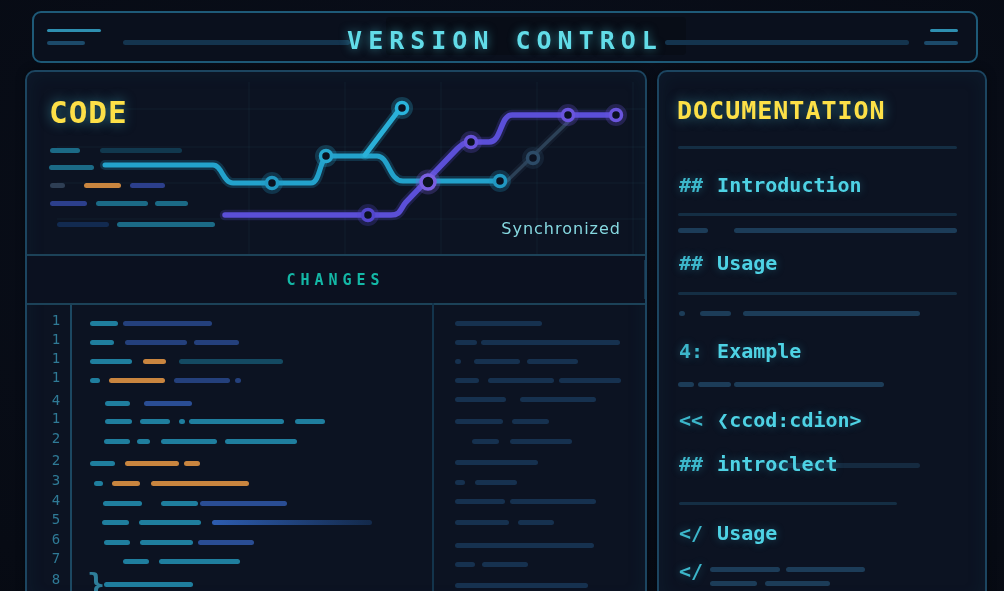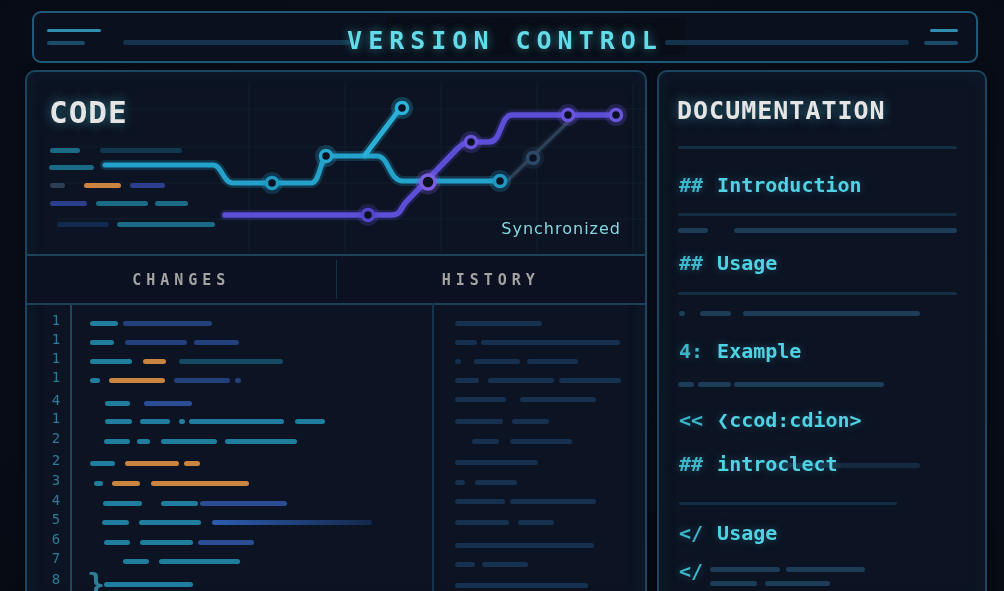--- a/index.html
+++ b/index.html
@@ -9,28 +9,28 @@
     radial-gradient(120% 120% at 50% 40%, #0a0f1c 0%, #070b14 60%, #04070d 100%);}
   .panel{position:absolute;background:#0c1322;border:2px solid #1c4560;border-radius:10px;
          box-shadow:0 0 18px rgba(20,80,110,.15) inset, 0 0 10px rgba(0,0,0,.4);}
   .hdr{position:absolute;left:32px;top:11px;width:942px;height:48px;background:#0a101d;
        border:2px solid #1e5a78;border-radius:9px;}
   .hdr-titlebox{position:absolute;left:352px;top:4px;width:300px;height:38px;background:#080d17;border-radius:4px;}
   .hdr-title{position:absolute;left:0;right:0;top:13px;text-align:center;color:#62dce8;
        font-size:25px;font-weight:bold;letter-spacing:6px;
        text-shadow:0 0 10px rgba(79,214,232,.55);}
   .hline{position:absolute;border-radius:3px;}
-  .big-title{color:#e5e5e5;font-weight:bold;text-shadow:0 0 12px rgba(79,214,232,.5);letter-spacing:1px;}
+  .big-title{color:#fde047;font-weight:bold;text-shadow:0 0 12px rgba(79,214,232,.5);letter-spacing:1px;}
   .code-title{position:absolute;left:22px;top:22px;font-size:31px;}
   .doc-title{position:absolute;left:18px;top:24px;font-size:25px;}
   .sync{position:absolute;right:24px;top:147px;font-size:16px;color:#86d8e0;
         font-family:"DejaVu Sans","Liberation Sans",sans-serif;letter-spacing:1px;}
   .tabbar{position:absolute;left:0;top:182px;width:100%;height:47px;display:flex;
           border-top:2px solid #1c4258;border-bottom:2px solid #1c4258;background:#0b1120;}
-  .tab{flex:1;display:flex;align-items:center;justify-content:center;color:#a3a3a3;
+  .tab{flex:1;display:flex;align-items:center;justify-content:center;color:#14b8a6;
        font-size:15px;font-weight:bold;letter-spacing:5px;cursor:pointer;text-align:center;}
   .tab-div{width:1px;background:#16324a;margin:4px 0;}
   .bar{position:absolute;height:5px;border-radius:3px;}
   .gutter-line{position:absolute;left:43px;top:233px;bottom:0;width:2px;background:#1c4862;}
   .col-div{position:absolute;left:405px;top:231px;bottom:0;width:2px;background:#13344c;}
   .lnum{position:absolute;left:20px;width:18px;text-align:center;color:#2f7a96;font-size:14px;transform:translateY(-55%);}
   .brace{position:absolute;left:60px;top:495px;color:#2e7e9a;font-size:30px;font-weight:bold;}
   .doc-h{position:absolute;left:20px;font-size:20px;font-weight:bold;color:#4ed2e4;
          text-shadow:0 0 8px rgba(60,190,215,.35);white-space:pre;}
   .doc-h .pfx{color:#3cb6ca;margin-right:14px;}
@@ -115,21 +115,20 @@
         <div class="bar" style="left: 128px; top: 129px; width: 33px; background: rgb(27, 106, 134);"></div>
         <div class="bar" style="left: 30px; top: 150px; width: 52px; background: rgb(18, 42, 80);"></div>
         <div class="bar" style="left: 90px; top: 150px; width: 98px; background: rgb(27, 106, 134);"></div>
       </div>
 
     <div class="sync">Synchronized</div>
 
     <div class="tabbar">
       <div class="tab">CHANGES</div>
       <div class="tab-div"></div>
-      <div class="tab">HISTORY</div>
     </div>
 
     <div class="gutter-line"></div>
     <div class="col-div"></div>
     <div id="lnums">
         <div class="lnum" style="top: 249px;">1</div>
         <div class="lnum" style="top: 268px;">1</div>
         <div class="lnum" style="top: 287px;">1</div>
         <div class="lnum" style="top: 306px;">1</div>
         <div class="lnum" style="top: 329px;">4</div>

